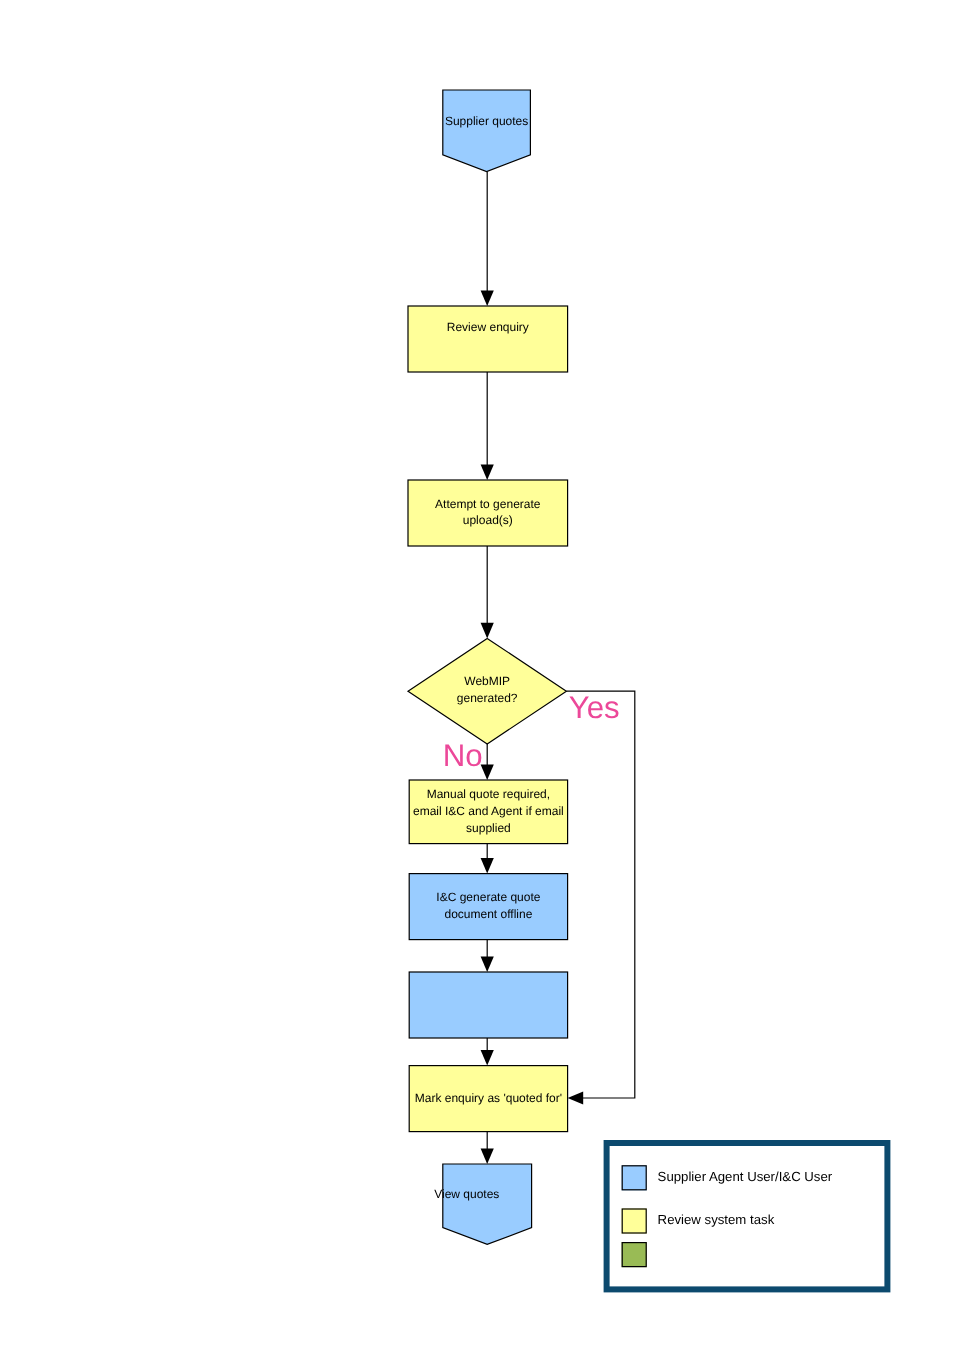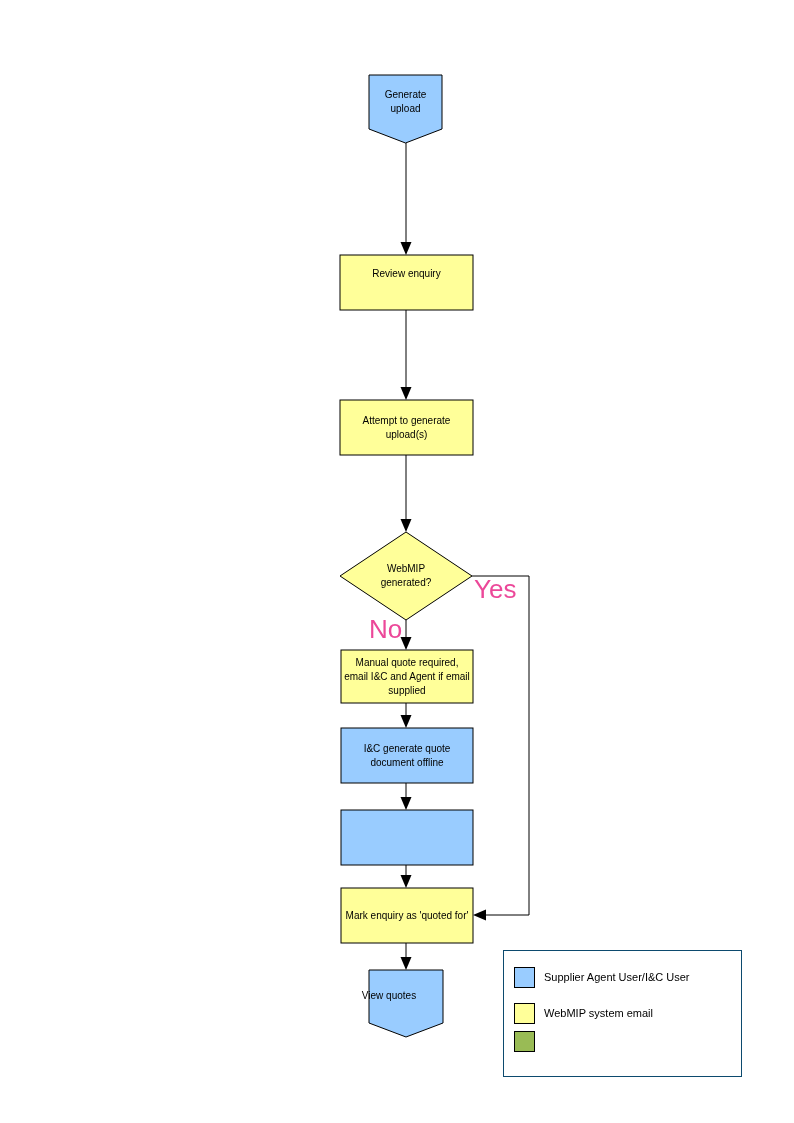--- a/index.html
+++ b/index.html
@@ -31,21 +31,21 @@
     font-size: 26px;
     color: #ec4899;
     white-space: nowrap;
   }
   .legend {
     position: absolute;
     left: 503px;
     top: 950px;
     width: 239px;
     height: 127px;
-    border: 1px solid #0c4a6e;
+    border: 5px solid #0c4a6e;
     background: #ffffff;
     box-sizing: border-box;
   }
   .swatch {
     position: absolute;
     left: 10px;
     width: 21px;
     height: 21px;
     border: 1px solid #000000;
     box-sizing: border-box;
@@ -111,21 +111,21 @@
 
     <rect class="shape-blue" x="341" y="728" width="132" height="55"></rect>
 
     <rect class="shape-blue" x="341" y="810" width="132" height="55"></rect>
 
     <rect class="shape-yellow" x="341" y="888" width="132" height="55"></rect>
 
     <polygon class="shape-blue" points="369,970 443,970 443,1023 406,1037 369,1023"></polygon>
   </svg>
 
-  <div class="node-label" style="left:369px; top:76px; width:73px; height:52px;">Generate upload</div>
+  <div class="node-label" style="left:369px; top:76px; width:73px; height:52px;">Supplier quotes</div>
 
   <div class="node-label" style="left:340px; top:239px; width:133px; height:69px;border-radius:21px;">Review enquiry</div>
 
   <div class="node-label" style="left:345px; top:400px; width:123px; height:55px;">Attempt to generate upload(s)</div>
 
   <div class="node-label" style="left:371px; top:546px; width:70px; height:60px;">WebMIP generated?</div>
 
   <div class="node-label" style="left:343px; top:650px; width:128px; height:53px;">Manual quote required, email I&amp;C and Agent if email supplied</div>
 
   <div class="node-label" style="left:351px; top:728px; width:112px; height:55px;">I&amp;C generate quote document offline</div>
@@ -137,18 +137,18 @@
 
   <div class="edge-label" style="left:474px; top:574px;">Yes</div>
 
   <div class="edge-label" style="left:369px; top:614px;">No</div>
 
   <div class="legend">
     <div class="swatch swatch-blue"></div>
     <div class="legend-label legend-label-1">Supplier Agent User/I&amp;C User</div>
 
     <div class="swatch swatch-yellow"></div>
-    <div class="legend-label legend-label-2">WebMIP system email</div>
+    <div class="legend-label legend-label-2">Review system task</div>
 
     <div class="swatch swatch-green"></div>
   </div>
 
 </div>
 
 </body></html>

